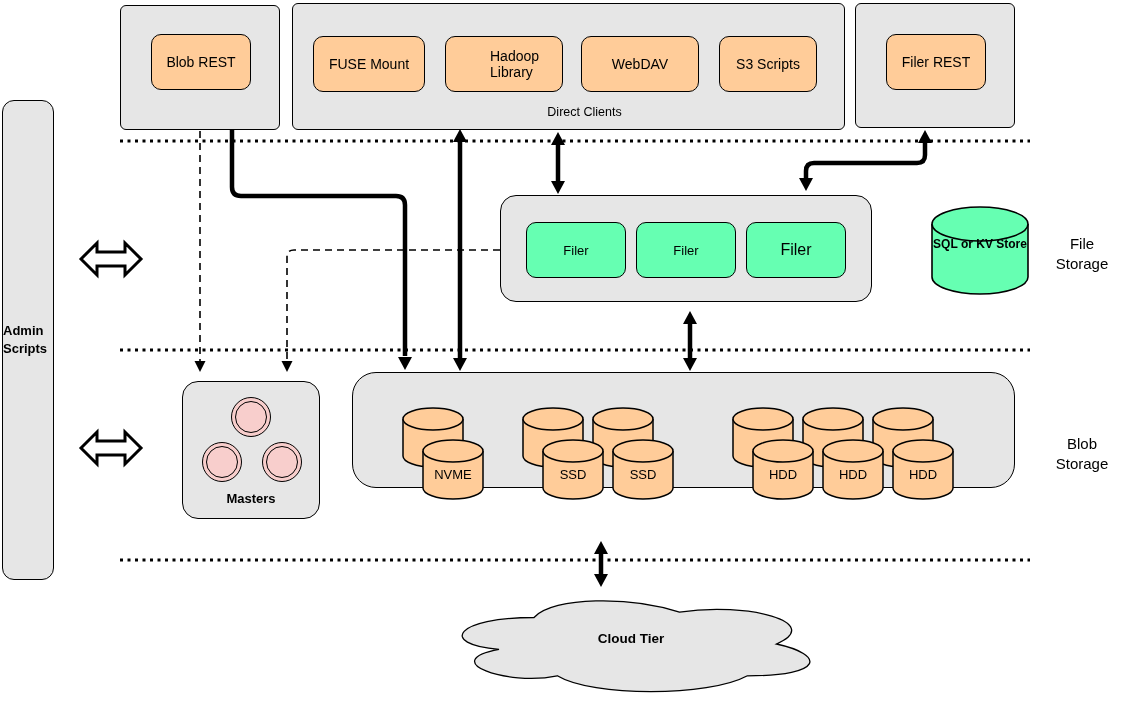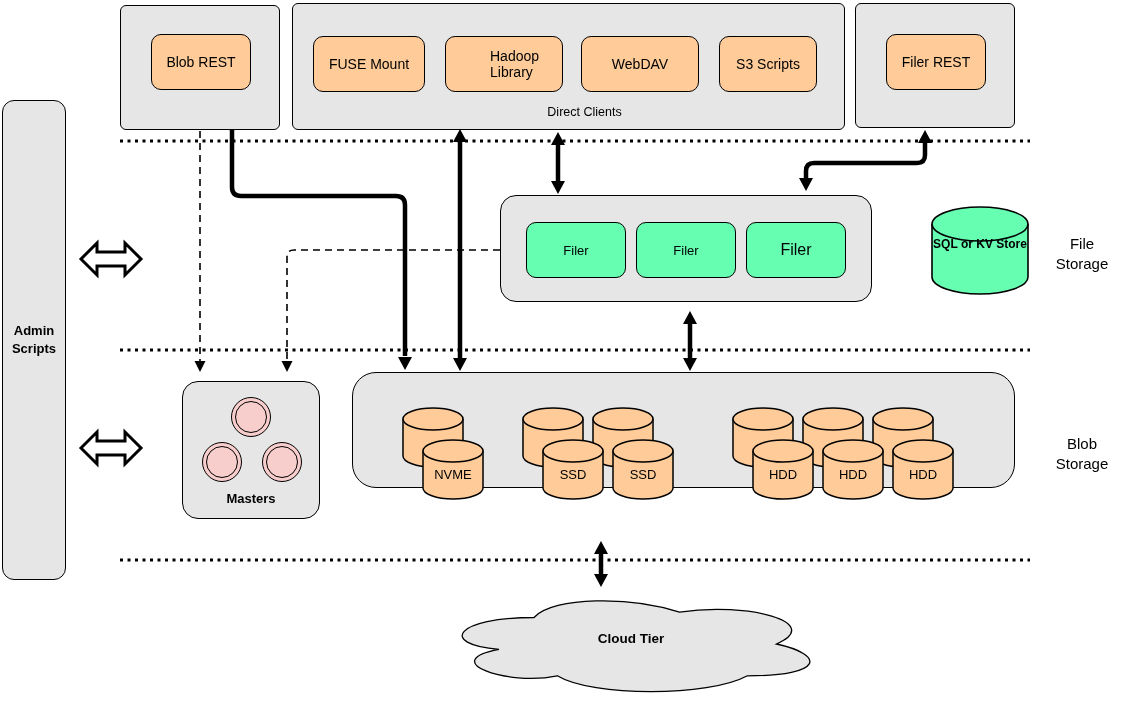--- a/index.html
+++ b/index.html
@@ -7,22 +7,22 @@
          font-family:"Liberation Sans","DejaVu Sans",sans-serif;color:#000;overflow:hidden;}
   .container{position:absolute;background:#E6E6E6;border:1.3px solid #000;box-sizing:border-box;}
   .rounded18{border-radius:6px;}
   .rounded16{border-radius:16px;}
   .rounded24{border-radius:24px;}
   .client-box{position:absolute;background:#FFCC99;border:1.5px solid #000;border-radius:10px;
               display:flex;align-items:center;justify-content:center;font-size:14px;box-sizing:border-box;}
   .filer-box{position:absolute;background:#66FFB2;border:1.5px solid #000;border-radius:10px;
              display:flex;align-items:center;justify-content:center;font-size:13px;box-sizing:border-box;}
   
-  #admin{left:2px;top:100px;width:64px;height:480px;border-radius:12px;
-         display:flex;align-items:center;justify-content:center;text-align:center;
+  #admin{left:2px;top:100px;width:52px;height:480px;border-radius:12px;
+         display:flex;align-items:center;justify-content:center;
          font-weight:bold;font-size:13px;line-height:1.35;}
   
   #blob-rest-c{left:120px;top:5px;width:160px;height:125px;}
   #blob-rest-box{left:30px;top:28px;width:100px;height:56px;}
   #direct-c{left:292px;top:3px;width:553px;height:127px;}
   .dc0{left:20px;top:32px;width:112px;height:56px;}
   .dc1{left:152px;top:32px;width:118px;height:56px;padding-left:44px;}
   .dc2{left:288px;top:32px;width:118px;height:56px;}
   .dc3{left:426px;top:32px;width:98px;height:56px;}
   #direct-label{position:absolute;bottom:10px;left:0;width:100%;text-align:center;font-size:12.5px;padding-left:16px;}

